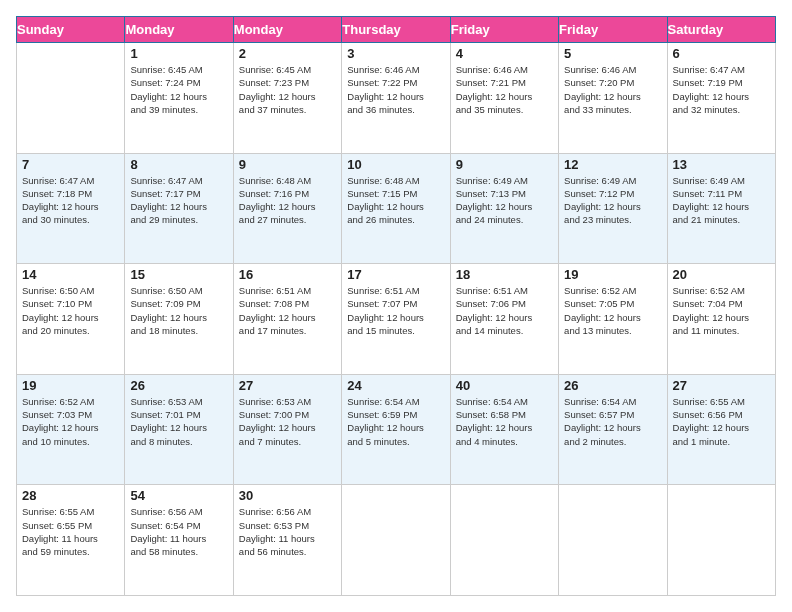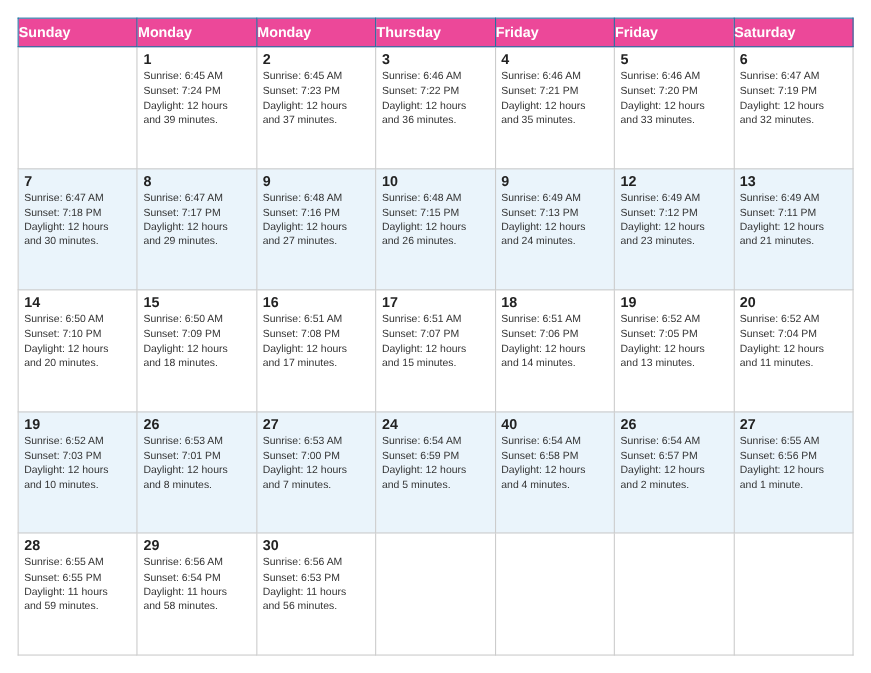--- a/index.html
+++ b/index.html
@@ -307,21 +307,21 @@
         </tr>
         <tr class="row-white">
           <td>
             <span class="day-num">28</span>
             <div class="day-detail" style="white-space: pre-line;">Sunrise: 6:55 AM
 Sunset: 6:55 PM
 Daylight: 11 hours
 and 59 minutes.</div>
           </td>
           <td>
-            <span class="day-num">29</span>
+            <span class="day-num">54</span>
             <div class="day-detail" style="white-space: pre-line;">Sunrise: 6:56 AM
 Sunset: 6:54 PM
 Daylight: 11 hours
 and 58 minutes.</div>
           </td>
           <td>
             <span class="day-num">30</span>
             <div class="day-detail" style="white-space: pre-line;">Sunrise: 6:56 AM
 Sunset: 6:53 PM
 Daylight: 11 hours

